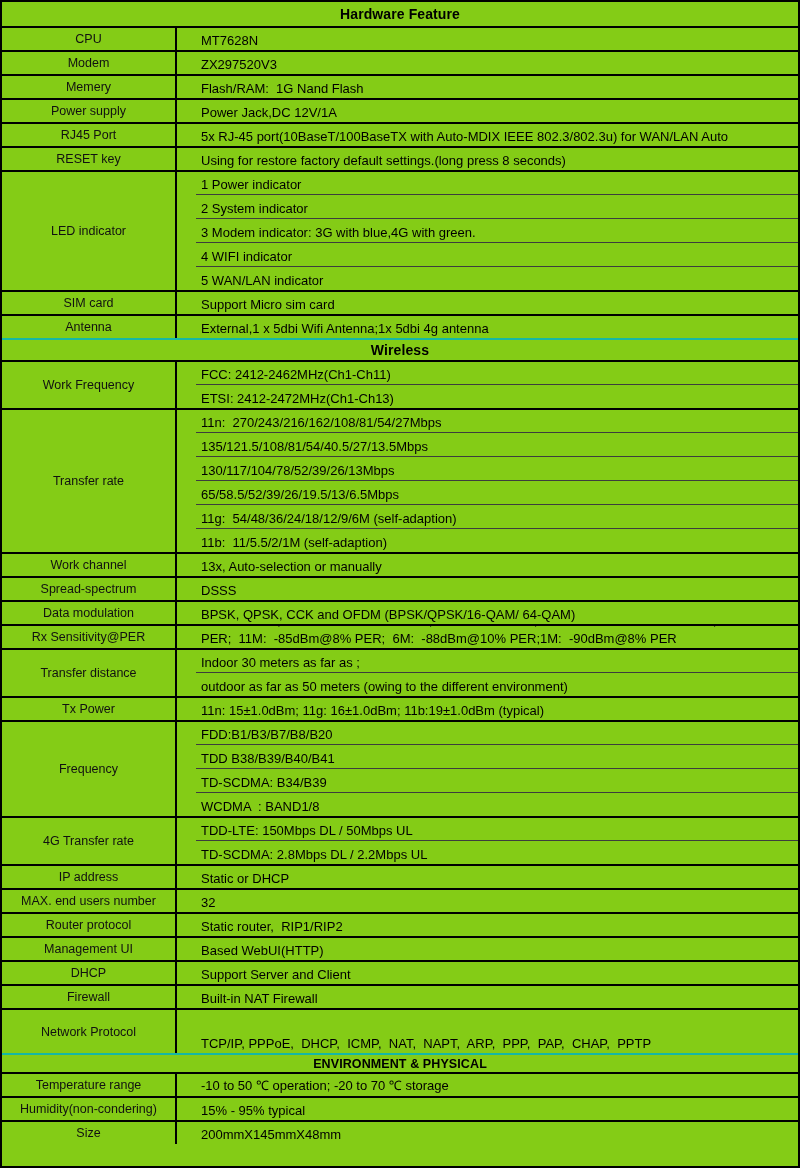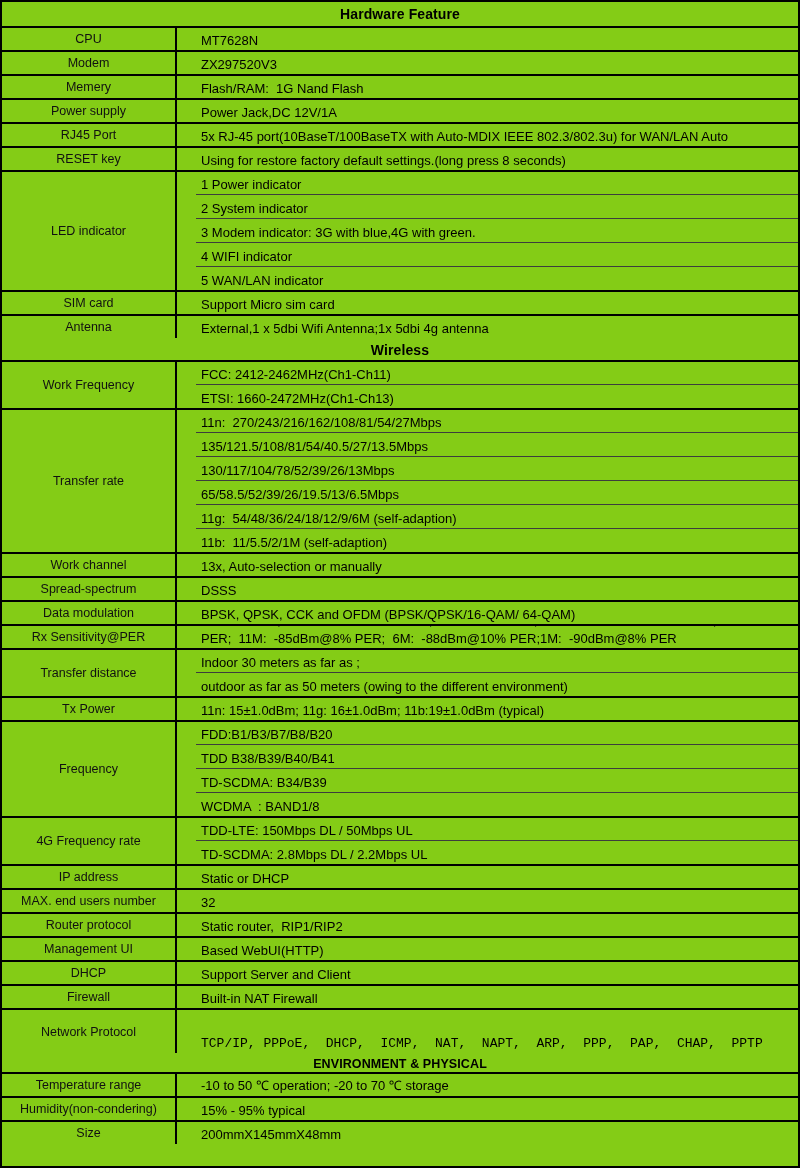--- a/index.html
+++ b/index.html
@@ -8,40 +8,40 @@
     width:800px; height:1168px; position:relative; overflow:hidden;
     font-family:"Liberation Sans", sans-serif; color:#000;
   }
   .spec-table {
     position:absolute; top:0; left:0; width:800px; height:1168px;
     border:2px solid #000; background:#84cc16; overflow:hidden;
   }
   .section-header {
     display:flex; align-items:center; justify-content:center;
     font-weight:bold; font-size:14px; letter-spacing:0.1px;
-    border-top:2px solid #84cc16;
+    border-top:2px solid #14b8a6;
   }
   .section-header.small { font-size:12.5px; }
   .spec-table > *:first-child { border-top:none; }
   .row { display:flex; border-top:2px solid #000; }
   .label {
     width:175px; border-right:2px solid #000; flex:0 0 175px;
     display:flex; align-items:center; justify-content:center;
     text-align:right; font-size:12.5px; padding:0 5px;
     white-space:nowrap; overflow:hidden; color:#111;
   }
   .lines { flex:1 1 auto; display:flex; flex-direction:column; position:relative; overflow:hidden; }
   .line {
     height:22px; display:flex; align-items:flex-end;
     padding:0 4px 2px 5px; font-size:13px; white-space:pre;
     overflow:hidden;
     margin-left:19px;
   }
   .line + .line { height:24px; border-top:1px solid #3d3d3d; }
-  .line.tall { height:43px;font-family:Liberation Mono, monospace; }
+  .line.tall { height:43px; }
   .artifact {
     position:absolute; top:0; left:100px; right:0; height:5px;
     overflow:hidden; pointer-events:none;
   }
   .artifact span {
     display:block; margin-top:-16px; font-size:14px; line-height:20px;
     white-space:pre; color:#222;
   }
 </style>
 </head>
@@ -105,21 +105,21 @@
       <div class="label">Antenna</div>
       <div class="lines">
         <div class="line">External,1 x 5dbi Wifi Antenna;1x 5dbi 4g antenna</div>
       </div>
     </div>
     <div class="section-header" style="height: 22px;">Wireless</div>
     <div class="row">
       <div class="label">Work Frequency</div>
       <div class="lines">
         <div class="line">FCC: 2412-2462MHz(Ch1-Ch11)</div>
-        <div class="line">ETSI: 1660-2472MHz(Ch1-Ch13)</div>
+        <div class="line">ETSI: 2412-2472MHz(Ch1-Ch13)</div>
       </div>
     </div>
     <div class="row">
       <div class="label">Transfer rate</div>
       <div class="lines">
         <div class="line">11n:  270/243/216/162/108/81/54/27Mbps</div>
         <div class="line">135/121.5/108/81/54/40.5/27/13.5Mbps</div>
         <div class="line">130/117/104/78/52/39/26/13Mbps</div>
         <div class="line">65/58.5/52/39/26/19.5/13/6.5Mbps</div>
         <div class="line">11g:  54/48/36/24/18/12/9/6M (self-adaption)</div>
@@ -169,21 +169,21 @@
     <div class="row">
       <div class="label">Frequency</div>
       <div class="lines">
         <div class="line">FDD:B1/B3/B7/B8/B20</div>
         <div class="line">TDD B38/B39/B40/B41</div>
         <div class="line">TD-SCDMA: B34/B39</div>
         <div class="line">WCDMA  : BAND1/8</div>
       </div>
     </div>
     <div class="row">
-      <div class="label">4G Frequency rate</div>
+      <div class="label">4G Transfer rate</div>
       <div class="lines">
         <div class="line">TDD-LTE: 150Mbps DL / 50Mbps UL</div>
         <div class="line">TD-SCDMA: 2.8Mbps DL / 2.2Mbps UL</div>
       </div>
     </div>
     <div class="row">
       <div class="label">IP address</div>
       <div class="lines">
         <div class="line">Static or DHCP</div>
       </div>

